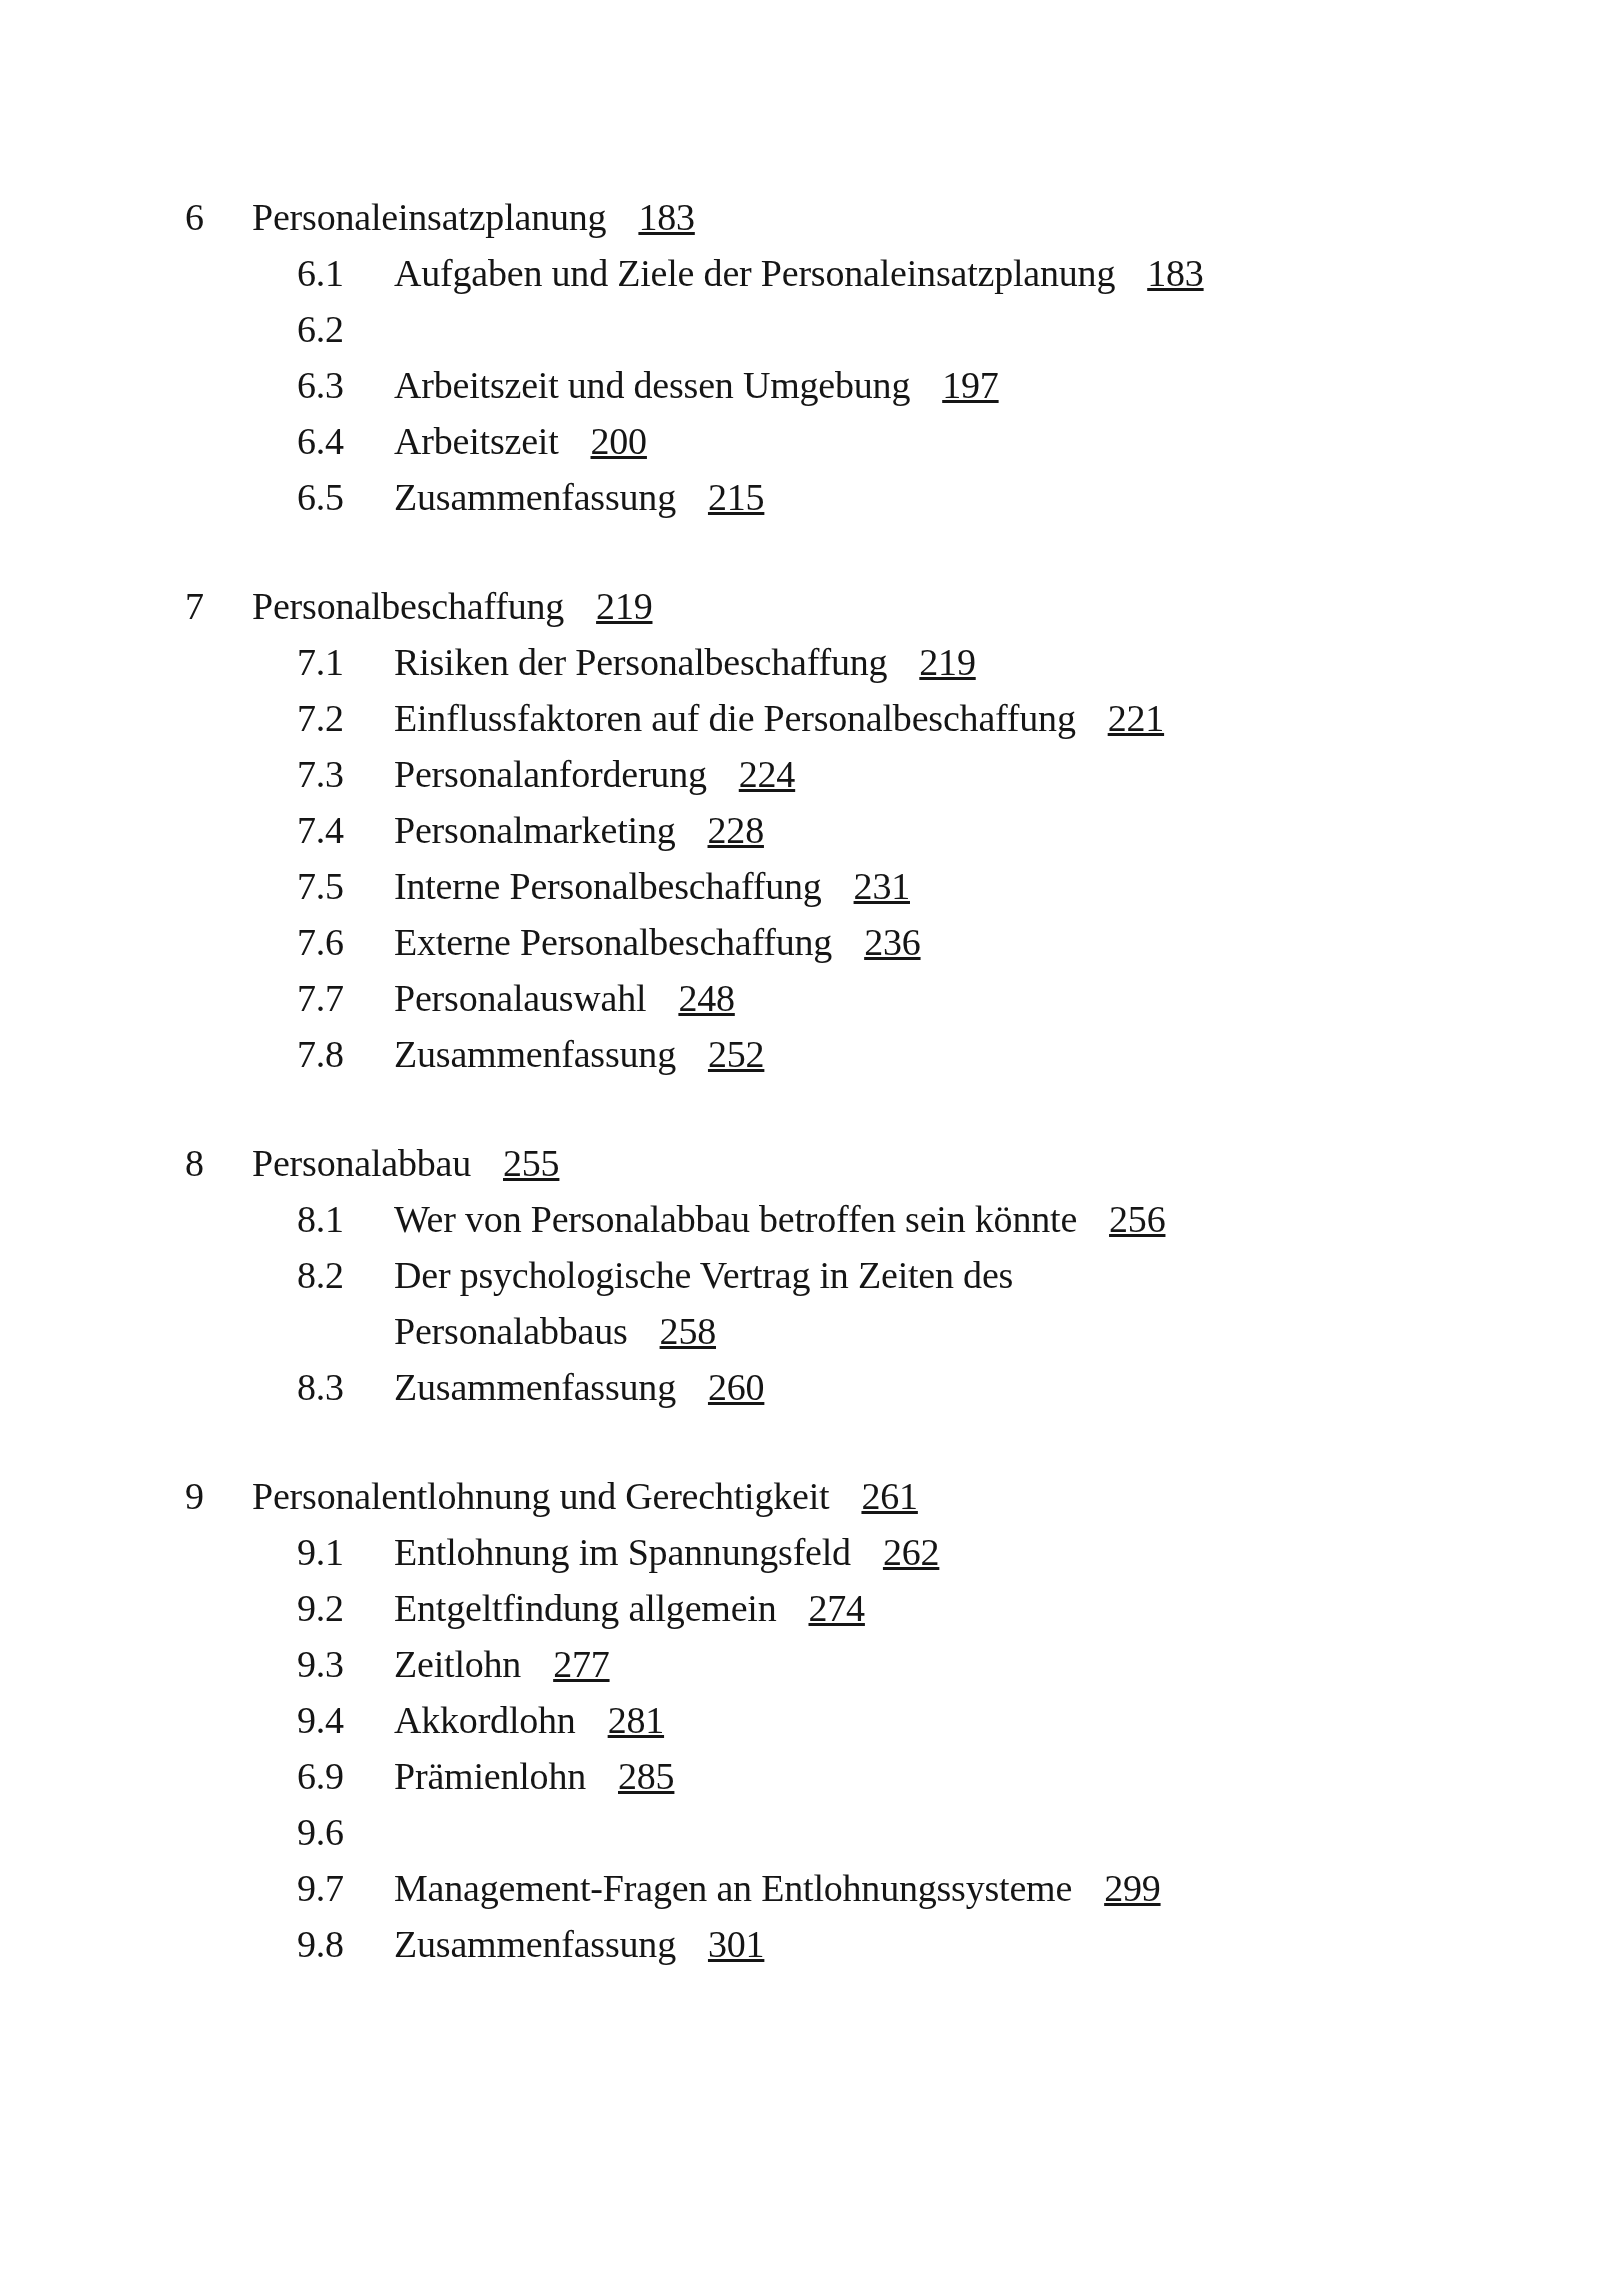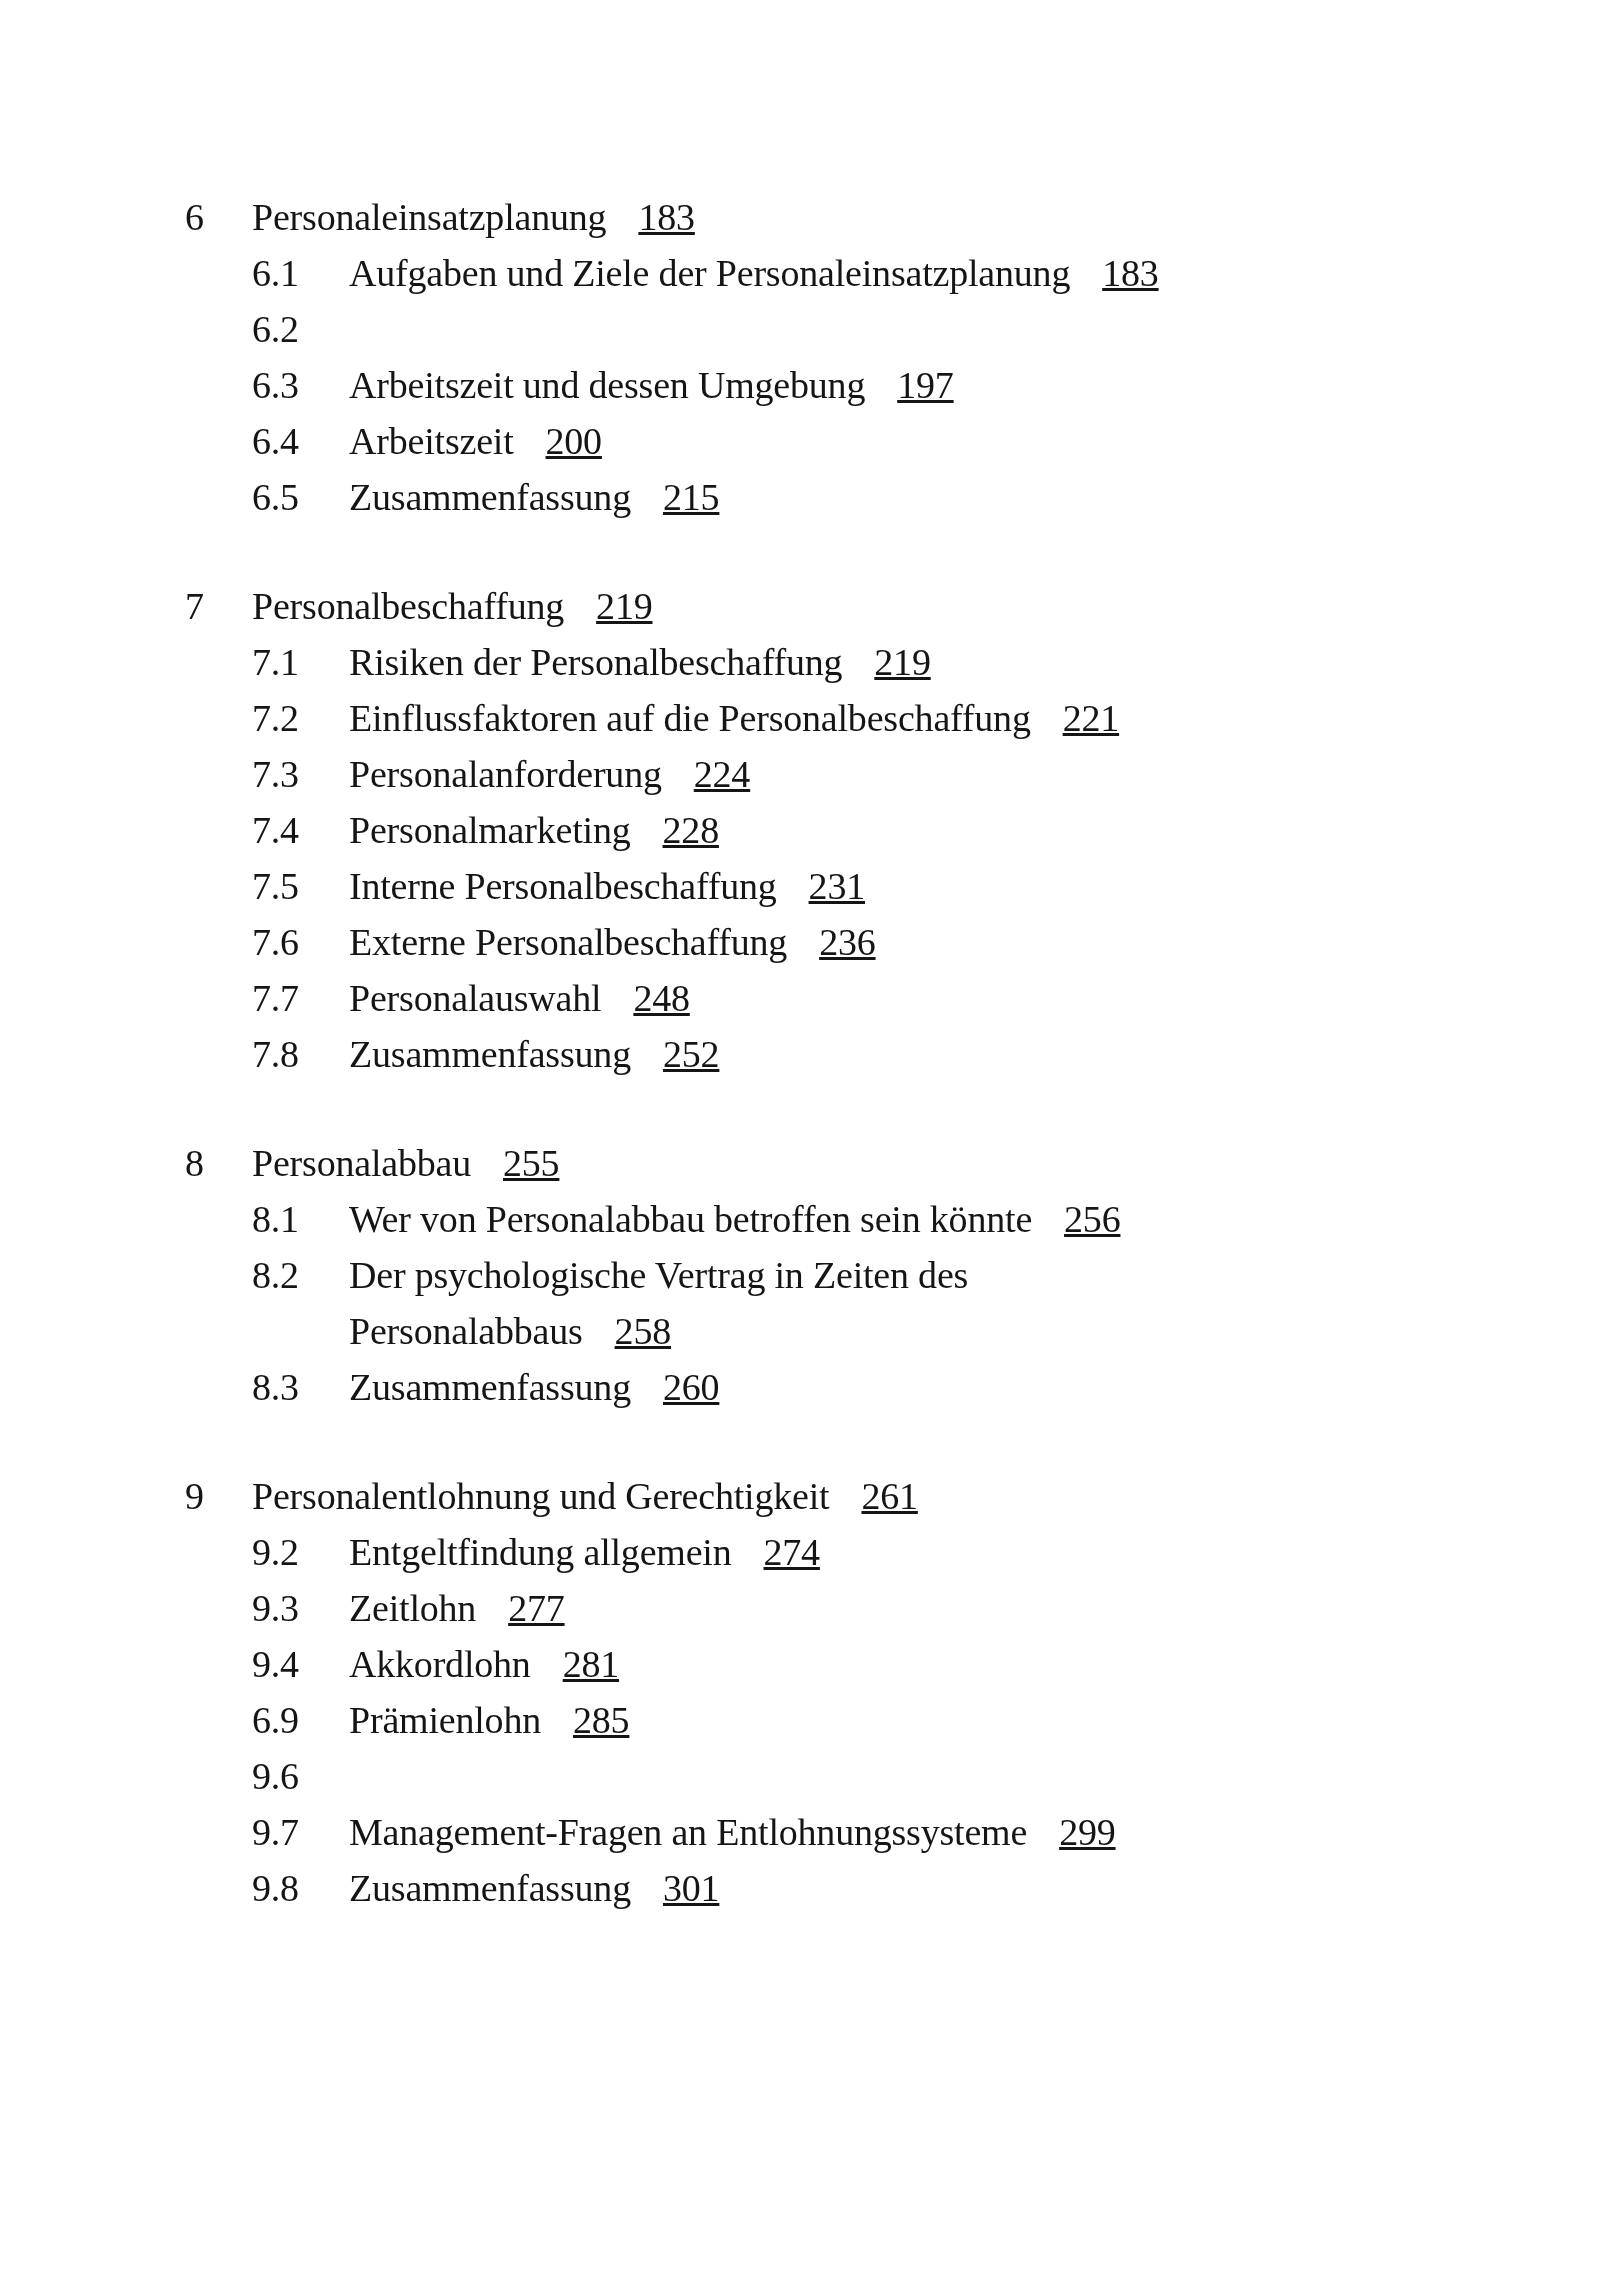--- a/index.html
+++ b/index.html
@@ -35,20 +35,21 @@
     letter-spacing: -0.2px;
   }
   .chapter-row .num {
     flex: 0 0 67px;
   }
   .item-row {
     padding-left: 67px;
   }
   .item-row .num {
     flex: 0 0 97px;
+    margin-left: 45px;
   }
   .new-group {
     margin-top: 53px;
   }
   .txt {
     white-space: nowrap;
   }
   .pagenum {
     margin-left: 32px;
     text-decoration: underline;
@@ -132,20 +133,24 @@
       </div>
       <div class="row item-row">
         <span class="num">8.3</span>
         <span class="txt"><span class="title">Zusammenfassung</span><span class="pagenum">260</span></span>
       </div>
       <div class="row chapter-row new-group">
         <span class="num">9</span>
         <span class="txt"><span class="title">Personalentlohnung und Gerechtigkeit</span><span class="pagenum">261</span></span>
       </div>
       <div class="row item-row">
+        <span class="num">9.1</span>
+        <span class="txt"><span class="title">Entlohnung im Spannungsfeld</span><span class="pagenum">262</span></span>
+      </div>
+      <div class="row item-row">
         <span class="num">9.2</span>
         <span class="txt"><span class="title">Entgeltfindung allgemein</span><span class="pagenum">274</span></span>
       </div>
       <div class="row item-row">
         <span class="num">9.3</span>
         <span class="txt"><span class="title">Zeitlohn</span><span class="pagenum">277</span></span>
       </div>
       <div class="row item-row">
         <span class="num">9.4</span>
         <span class="txt"><span class="title">Akkordlohn</span><span class="pagenum">281</span></span>

